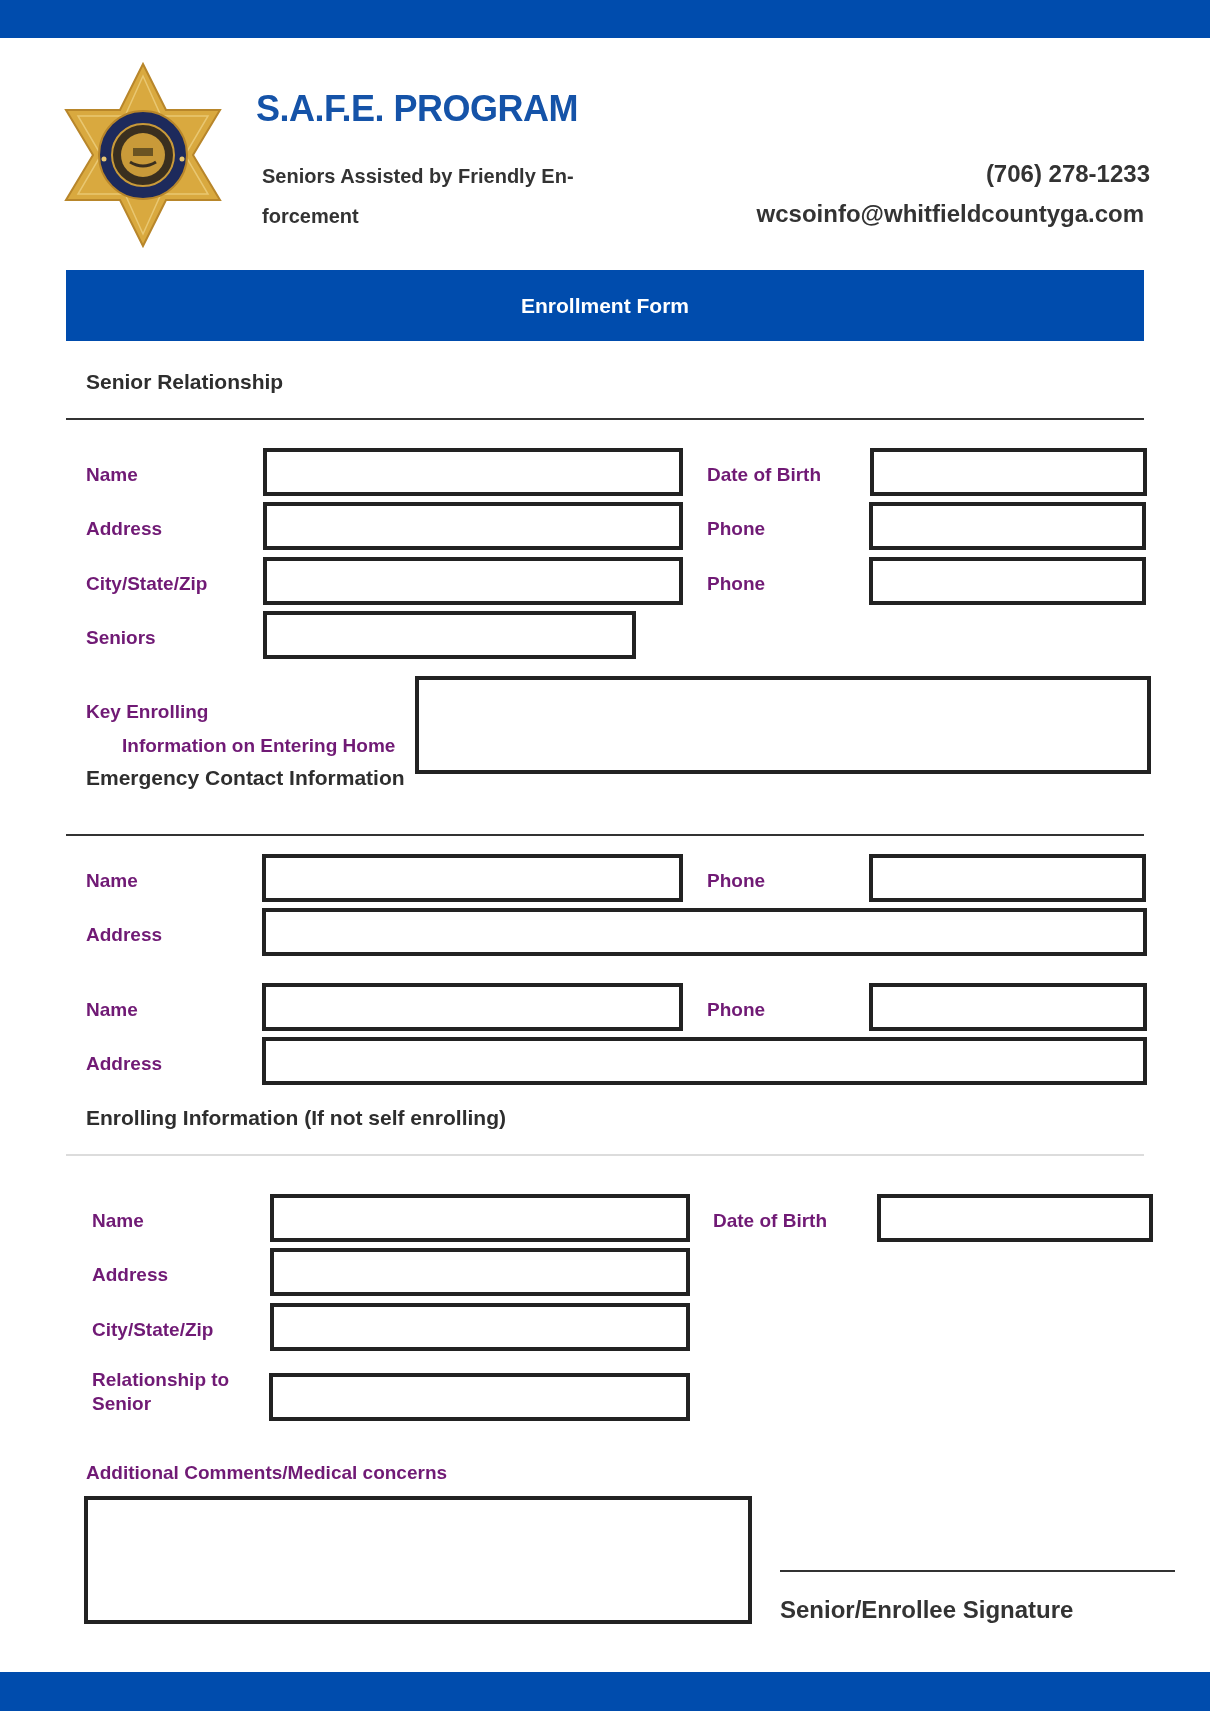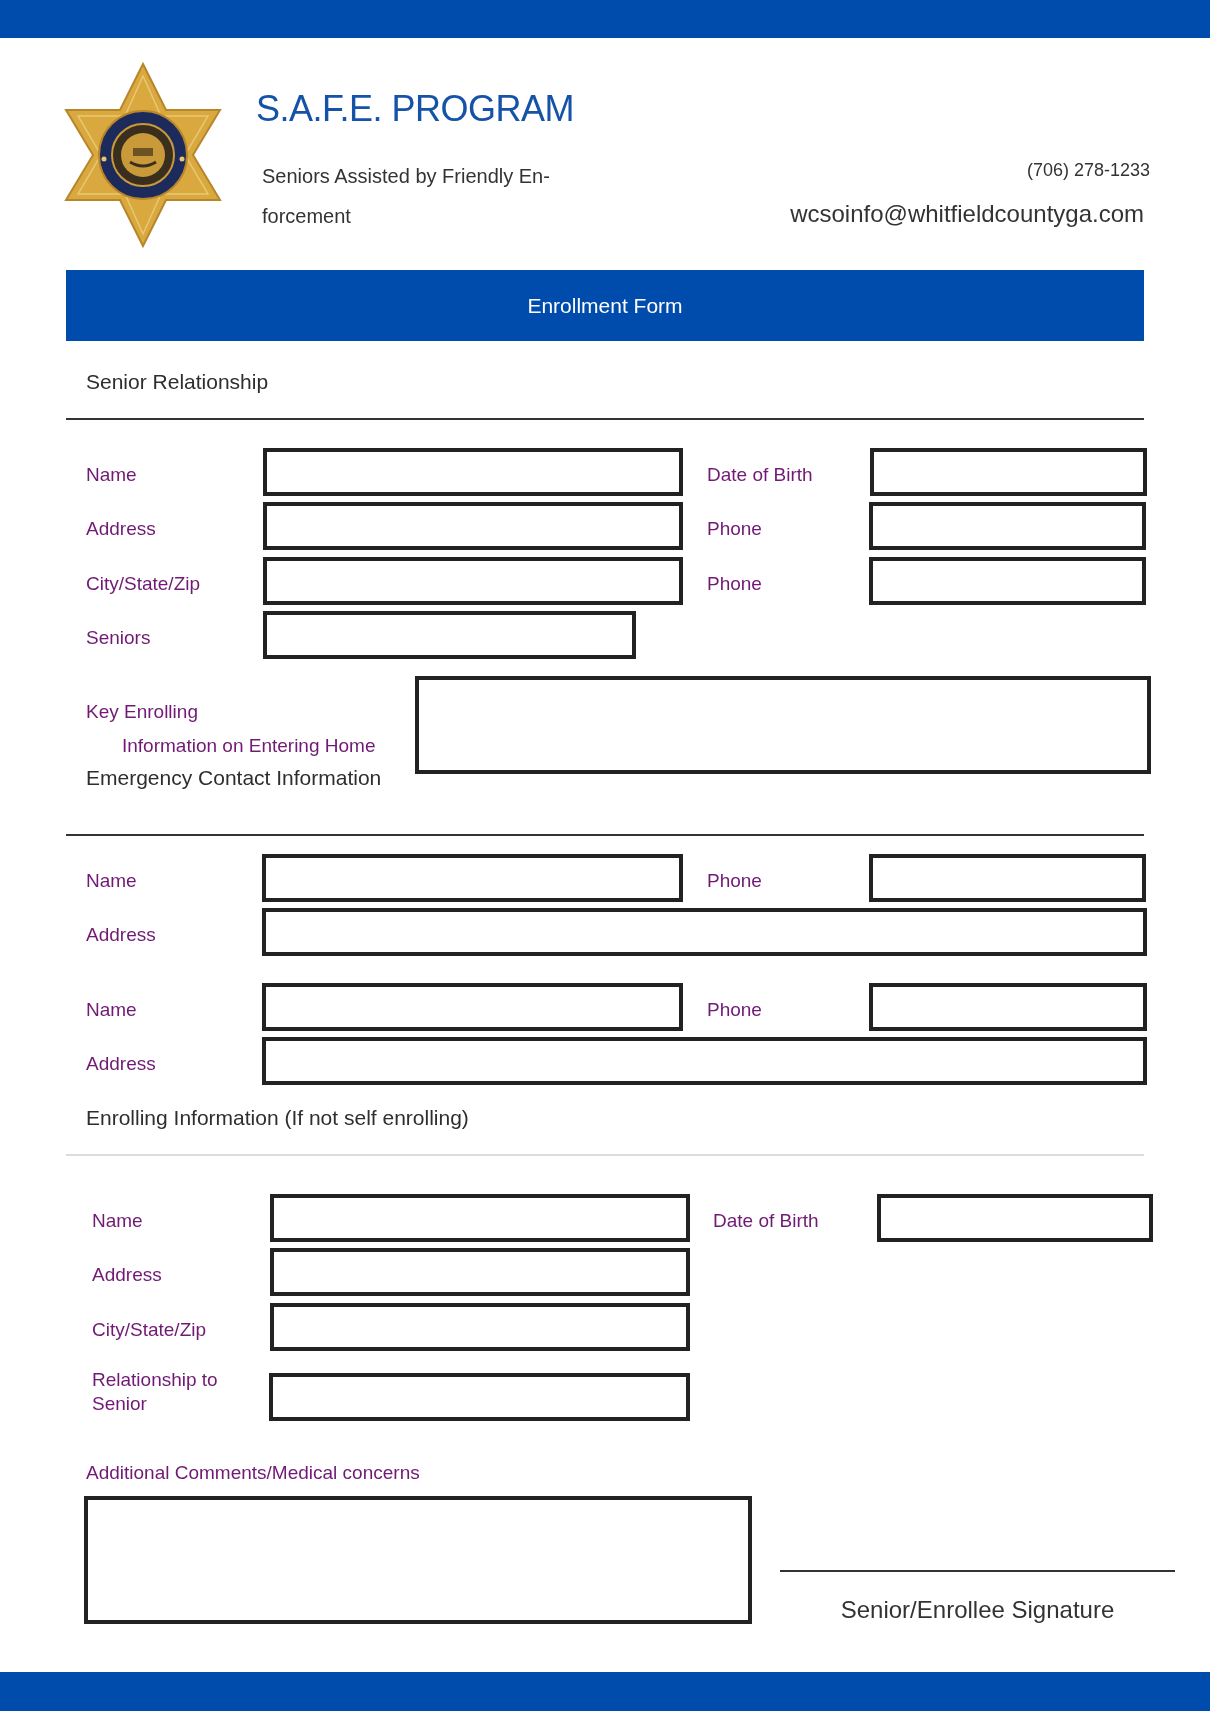--- a/index.html
+++ b/index.html
@@ -1,36 +1,36 @@
 <!DOCTYPE html>
 <html><head>
 <meta charset="utf-8">
 <style>
   html, body { margin: 0; padding: 0; }
   body {
     width: 1210px; height: 1711px; position: relative; overflow: hidden;
     background: #ffffff; font-family: "Liberation Sans", sans-serif; color: #2a2a2a;
   }
-  .abs { position: absolute; }
+  .abs { position: absolute; font-weight: bold; }
   .topbar { left: 0; top: 0; width: 1210px; height: 38px; background: #004cad; }
   .bottombar { left: 0; top: 1672px; width: 1210px; height: 39px; background: #004cad; }
   .badge { left: 60px; top: 62px; width: 166px; height: 186px; }
   .title { left: 256px; top: 88px; font-size: 36px; color: #1553a8; letter-spacing: -0.5px; }
   .subtitle { left: 262px; top: 156px; width: 330px; font-size: 20px; line-height: 40px; color: #333; }
-  .phone { right: 60px; top: 160px; font-size: 18px; color: #333; text-align: right; }
+  .phone { right: 60px; top: 160px; font-size: 24px; color: #333; text-align: right; }
   .email { right: 66px; top: 200px; font-size: 24px; color: #333; text-align: left; }
   .banner { left: 66px; top: 270px; width: 1078px; height: 71px; background: #004cad; color: #fff;
     font-size: 21px; display: flex; align-items: center; justify-content: center; }
   .section { font-size: 21px; color: #2e2e2e; }
   .rule { height: 2px; background: #333; }
   .rule.light { height: 2px; background: #dcdcdc; }
   .label { font-size: 19px; color: #701a75; line-height: 34px; }
   .box { border: 4px solid #222; box-sizing: border-box; background: #fff; }
   .sigline { left: 780px; top: 1570px; width: 395px; height: 2px; background: #333; }
-  .siglabel { left: 780px; top: 1596px; width: 395px; text-align: center; font-size: 24px; color: #333; }
+  .siglabel { left: 780px; top: 1596px; width: 395px; text-align: left; font-size: 24px; color: #333; }
 </style>
 </head>
 <body>
 
 <div class="abs topbar"></div>
 
 <div class="abs badge">
   <svg width="166" height="186" viewBox="0 0 166 186">
     <polygon points="83,2 106,48 160,48 133,93 160,138 106,138 83,184 60,138 6,138 33,93 6,48 60,48" fill="#d9a93f" stroke="#b8862a" stroke-width="2"></polygon>
     <polygon points="83,14 101,54 148,54 125,93 148,132 101,132 83,172 65,132 18,132 41,93 18,54 65,54" fill="none" stroke="#e9c771" stroke-width="1.5"></polygon>

